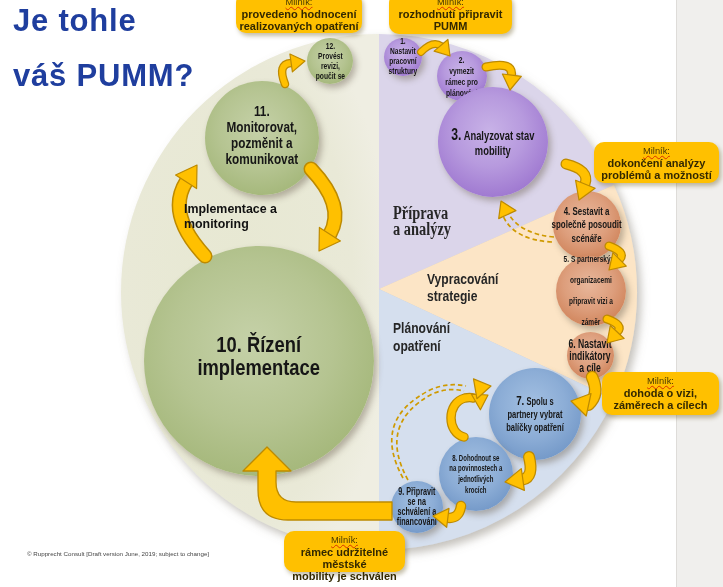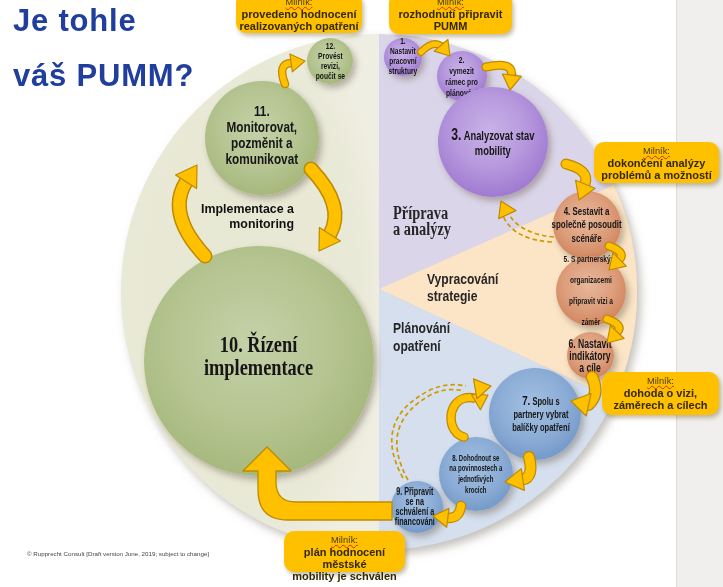--- a/index.html
+++ b/index.html
@@ -17,34 +17,34 @@
   
   .step{
     position:absolute;border-radius:50%;
     display:flex;align-items:center;justify-content:center;
     text-align:center;font-weight:bold;color:#161616;
     box-shadow:3px 4px 6px rgba(110,100,85,.45);
   }
   .step .t{display:inline-block;white-space:pre-line;width:max-content;flex-shrink:0;transform:scaleX(0.72);transform-origin:50% 50%;}
   .purple{background:radial-gradient(circle at 47% 40%, #c8b2e7 0%, #b79ade 40%, #9e77d0 78%, #8f63c5 100%);}
   .orange{background:radial-gradient(circle at 47% 40%, #e8b79b 0%, #dd9e7c 45%, #cd7e53 85%, #c57447 100%);}
-  .blue  {background:radial-gradient(circle at 47% 40%, #a3c0e2 0%, #8cadd6 45%, #6e94c5 85%, #6288ba 100%);justify-content:flex-end;}
+  .blue  {background:radial-gradient(circle at 47% 40%, #a3c0e2 0%, #8cadd6 45%, #6e94c5 85%, #6288ba 100%);}
   .green {background:radial-gradient(circle at 47% 42%, #c5d1a8 0%, #b5c491 45%, #a0b474 85%, #95aa66 100%);align-items:center;}
   .s1 {left:384px;top:38px; width:38px; height:38px; font-size:9.2px; line-height:9.8px;}
   .s2 {left:437px;top:51px; width:50px; height:50px; font-size:9.4px; line-height:11px;}
   .s3 {left:438px;top:87px; width:110px;height:110px;font-size:13px;  line-height:15px;}
   .s3 .num{font-size:17px;}
   .s4 {left:553px;top:191px;width:68px; height:68px; font-size:11px; line-height:13.2px;}
   .s5 {left:556px;top:256px;width:70px; height:70px; font-size:9.1px; line-height:21px;}
   .s6 {left:567px;top:332px;width:47px; height:47px; font-size:12px; line-height:12px;}
   .s7 {left:489px;top:368px;width:92px; height:92px; font-size:10.5px;line-height:13.3px;}
   .s7 .num{font-size:13.5px;}
   .s8 {left:439px;top:437px;width:74px; height:74px; font-size:8.4px; line-height:10.6px;}
   .s9 {left:391px;top:481px;width:52px; height:52px; font-size:10px;   line-height:10px;}
-  .s10{left:144px;top:246px;width:230px;height:230px;font-size:22.4px;line-height:22.5px;padding-bottom:9px;box-sizing:border-box;font-family:Liberation Serif, serif;}
+  .s10{left:144px;top:246px;width:230px;height:230px;font-size:22.4px;line-height:22.5px;padding-bottom:9px;box-sizing:border-box;}
   .s10 .t{transform:scaleX(0.82);}
   .s11{left:205px;top:81px; width:114px;height:114px;font-size:15.5px;line-height:16px;padding-bottom:6px;box-sizing:border-box;}
   .s11 .t{transform:scaleX(0.76);}
   .s12{left:307px;top:38px; width:46px; height:46px; font-size:9.3px; line-height:10.2px;}
 
   
   .ms{
     position:absolute;background:#ffc000;border-radius:10px;
     text-align:center;color:#2f2500;
     box-shadow:2px 3px 4px rgba(110,95,40,.4);
@@ -53,21 +53,21 @@
   .ms .mk{font-weight:normal;font-size:9.3px;line-height:11px;color:#4a3a00;
     text-decoration:underline wavy #d93000;text-decoration-thickness:1px;text-underline-offset:1px;}
   .ms .tx{font-weight:bold;font-size:11px;line-height:12px;white-space:pre-line;color:#332800;}
   .m1{left:236px;top:-7px; width:126px;height:40px;}
   .m2{left:389px;top:-7px; width:123px;height:41px;}
   .m3{left:594px;top:142px;width:125px;height:41px;}
   .m4{left:602px;top:372px;width:117px;height:43px;}
   .m5{left:284px;top:531px;width:121px;height:41px;}
   
   .phase{position:absolute;font-weight:bold;color:#262626;white-space:pre-line;}
-  .ph-imp{left:184px;top:202px;width:110px;text-align:right;font-size:12.4px;line-height:14.6px;color:#111111;}
+  .ph-imp{left:184px;top:202px;width:110px;text-align:left;font-size:12.4px;line-height:14.6px;color:#111111;}
   .ph-pri{left:393px;top:205px;font-family:"Liberation Serif","DejaVu Serif",serif;font-size:18px;line-height:16px;transform:scaleX(0.80);transform-origin:0 0;}
   .ph-vyp{left:427px;top:271px;font-size:15.5px;line-height:16.5px;transform:scaleX(0.78);transform-origin:0 0;}
   .ph-pla{left:393px;top:319px;font-size:15.5px;line-height:17.5px;transform:scaleX(0.78);transform-origin:0 0;}
   
   .ab-o{fill:none;stroke:#bd8a00;stroke-linecap:round;}
   .ab  {fill:none;stroke:#ffc000;stroke-linecap:round;}
   .ahead{fill:#ffc000;stroke:#bd8a00;stroke-width:1.2;stroke-linejoin:round;}
   .dash{fill:none;stroke:#cf9a00;stroke-width:1.7;stroke-dasharray:4.5 3;}
 </style>
 </head>
@@ -275,21 +275,21 @@
     <div class="tx">dokončení analýzy
 problémů a možností</div>
   </div>
   <div class="ms m4">
     <div class="mk">Milník:</div>
     <div class="tx">dohoda o vizi,
 záměrech a cílech</div>
   </div>
   <div class="ms m5">
     <div class="mk">Milník:</div>
-    <div class="tx">plán hodnocení městské
+    <div class="tx">rámec udržitelné městské
 mobility je schválen</div>
   </div>
 
   <div class="title">Je tohle
 váš PUMM?</div>
   <div class="copyright">© Rupprecht Consult [Draft version June, 2019; subject to change]</div>
 
 </div>
 
 </body></html>

